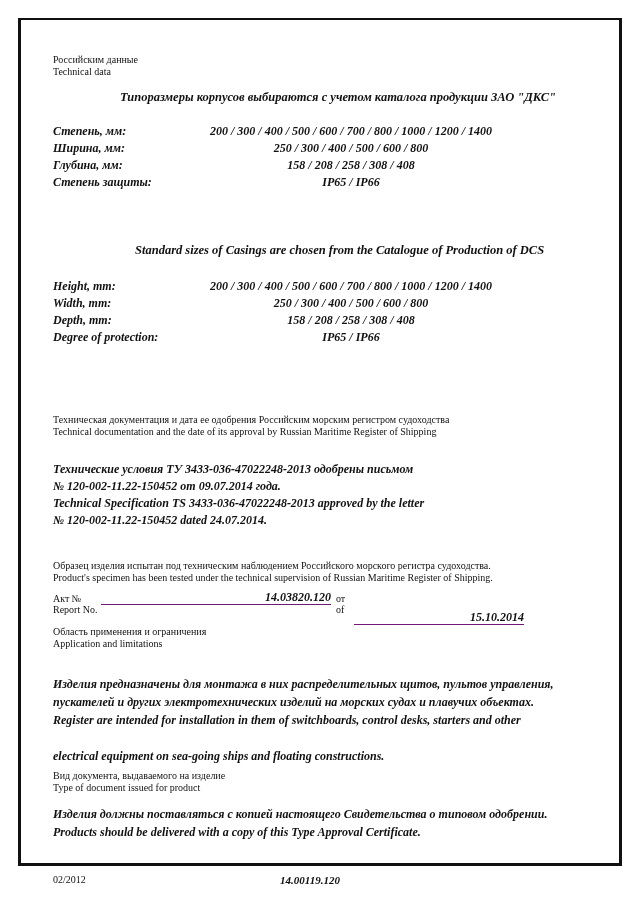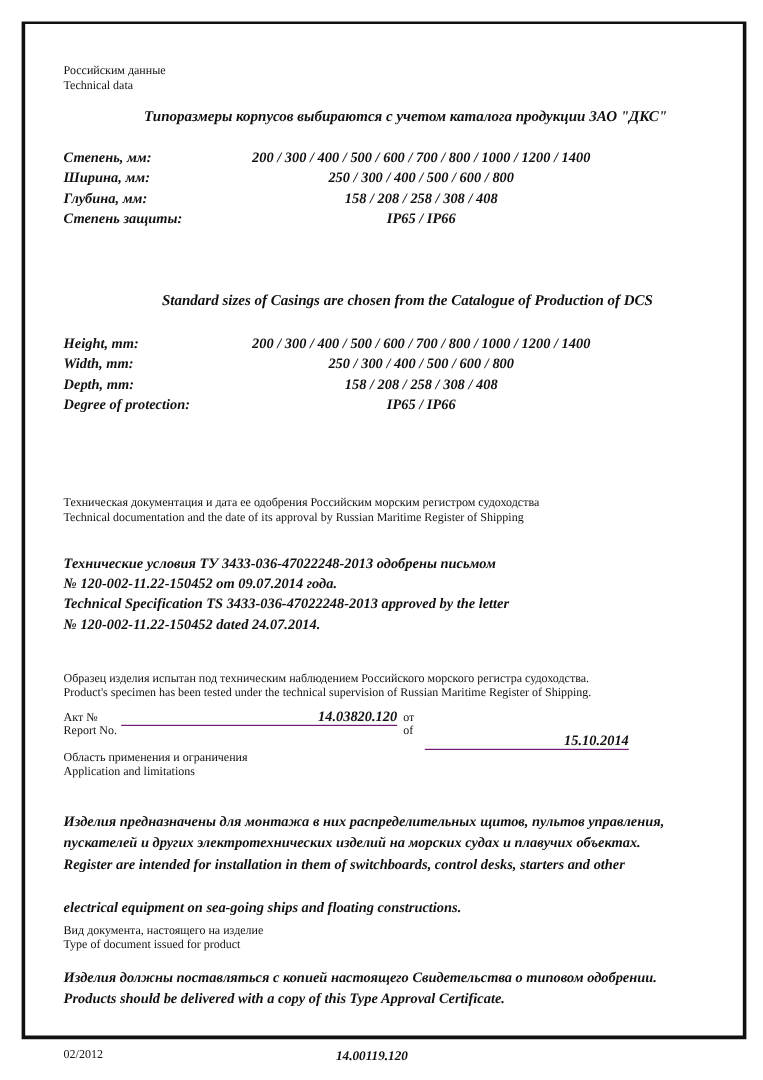--- a/index.html
+++ b/index.html
@@ -79,21 +79,21 @@
 <div class="abs small" style="left:53px; top:626px;">Область применения и ограничения</div>
 <div class="abs small" style="left:53px; top:638px;">Application and limitations</div>
 
 <div>
   <div class="abs para bi" style="left:53px; top:676px;">Изделия предназначены для монтажа в них распределительных щитов, пультов управления,</div>
   <div class="abs para bi" style="left:53px; top:694px;">пускателей и других электротехнических изделий на морских судах и плавучих объектах.</div>
   <div class="abs para bi" style="left:53px; top:712px;">Register are intended for installation in them of switchboards, control desks, starters and other</div>
   <div class="abs para bi" style="left:53px; top:730px;margin-top:18px;">electrical equipment on sea-going ships and floating constructions.</div>
 </div>
 
-<div class="abs small" style="left:53px; top:770px;">Вид документа, настоящего на изделие</div>
+<div class="abs small" style="left:53px; top:770px;">Вид документа, выдаваемого на изделие</div>
 <div class="abs small" style="left:53px; top:782px;">Type of document issued for product</div>
 
 <div>
   <div class="abs para bi" style="left:53px; top:806px;">Изделия должны поставляться с копией настоящего Свидетельства о типовом одобрении.</div>
   <div class="abs para bi" style="left:53px; top:824px;">Products should be delivered with a copy of this Type Approval Certificate.</div>
 </div>
 
 <div class="abs footer" style="left:53px; top:874px;">02/2012</div>
 <div class="abs footer bi" style="left:280px; top:874px; font-size:11px;">14.00119.120</div>
 

